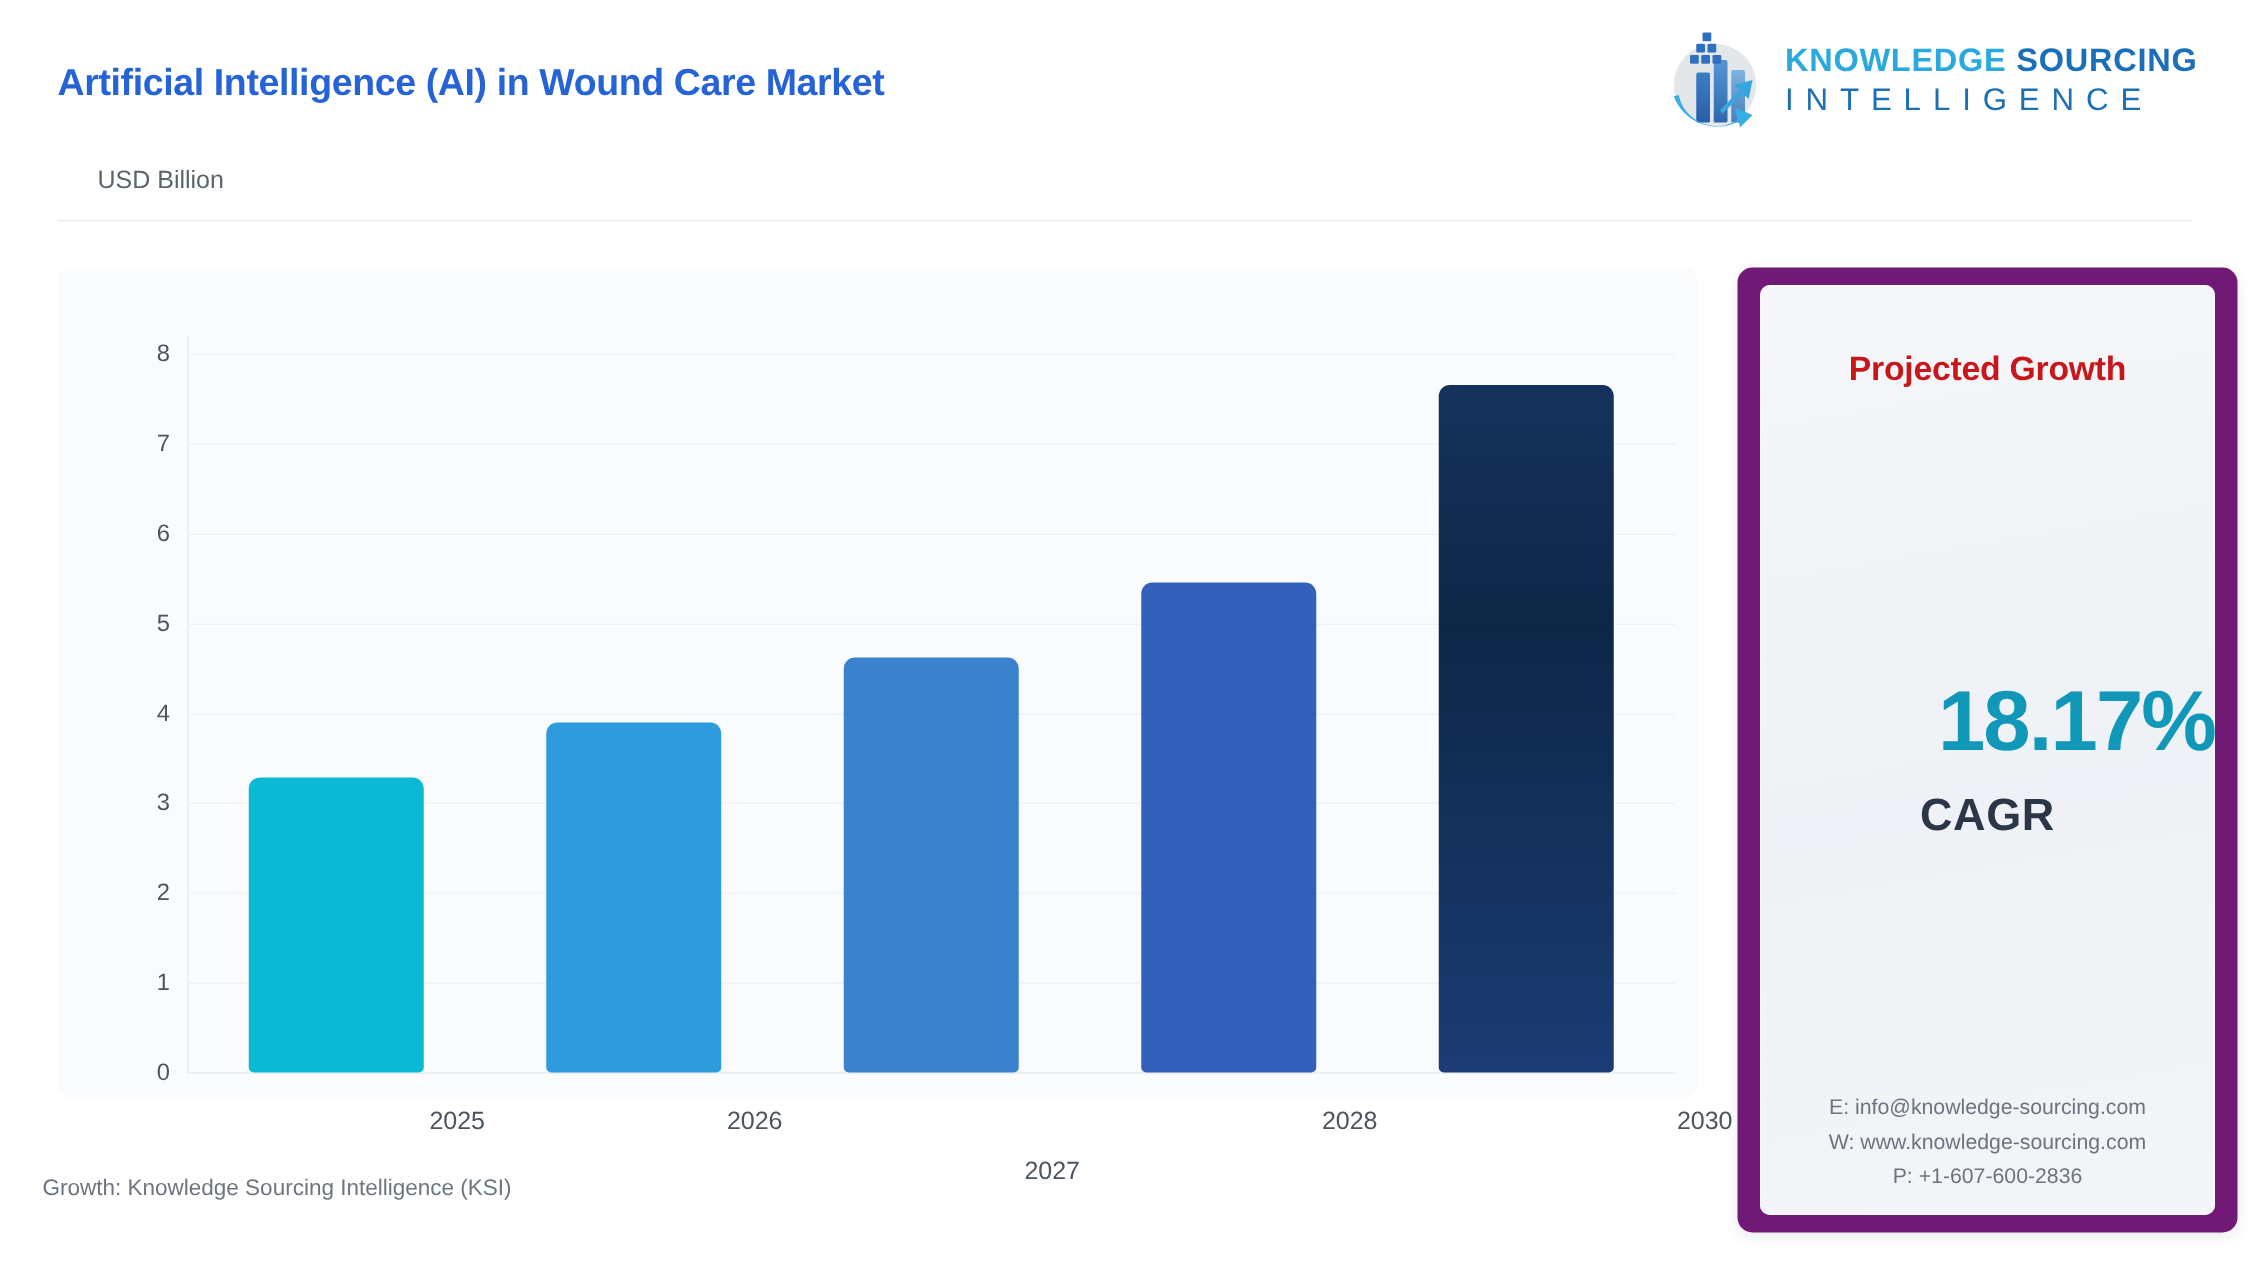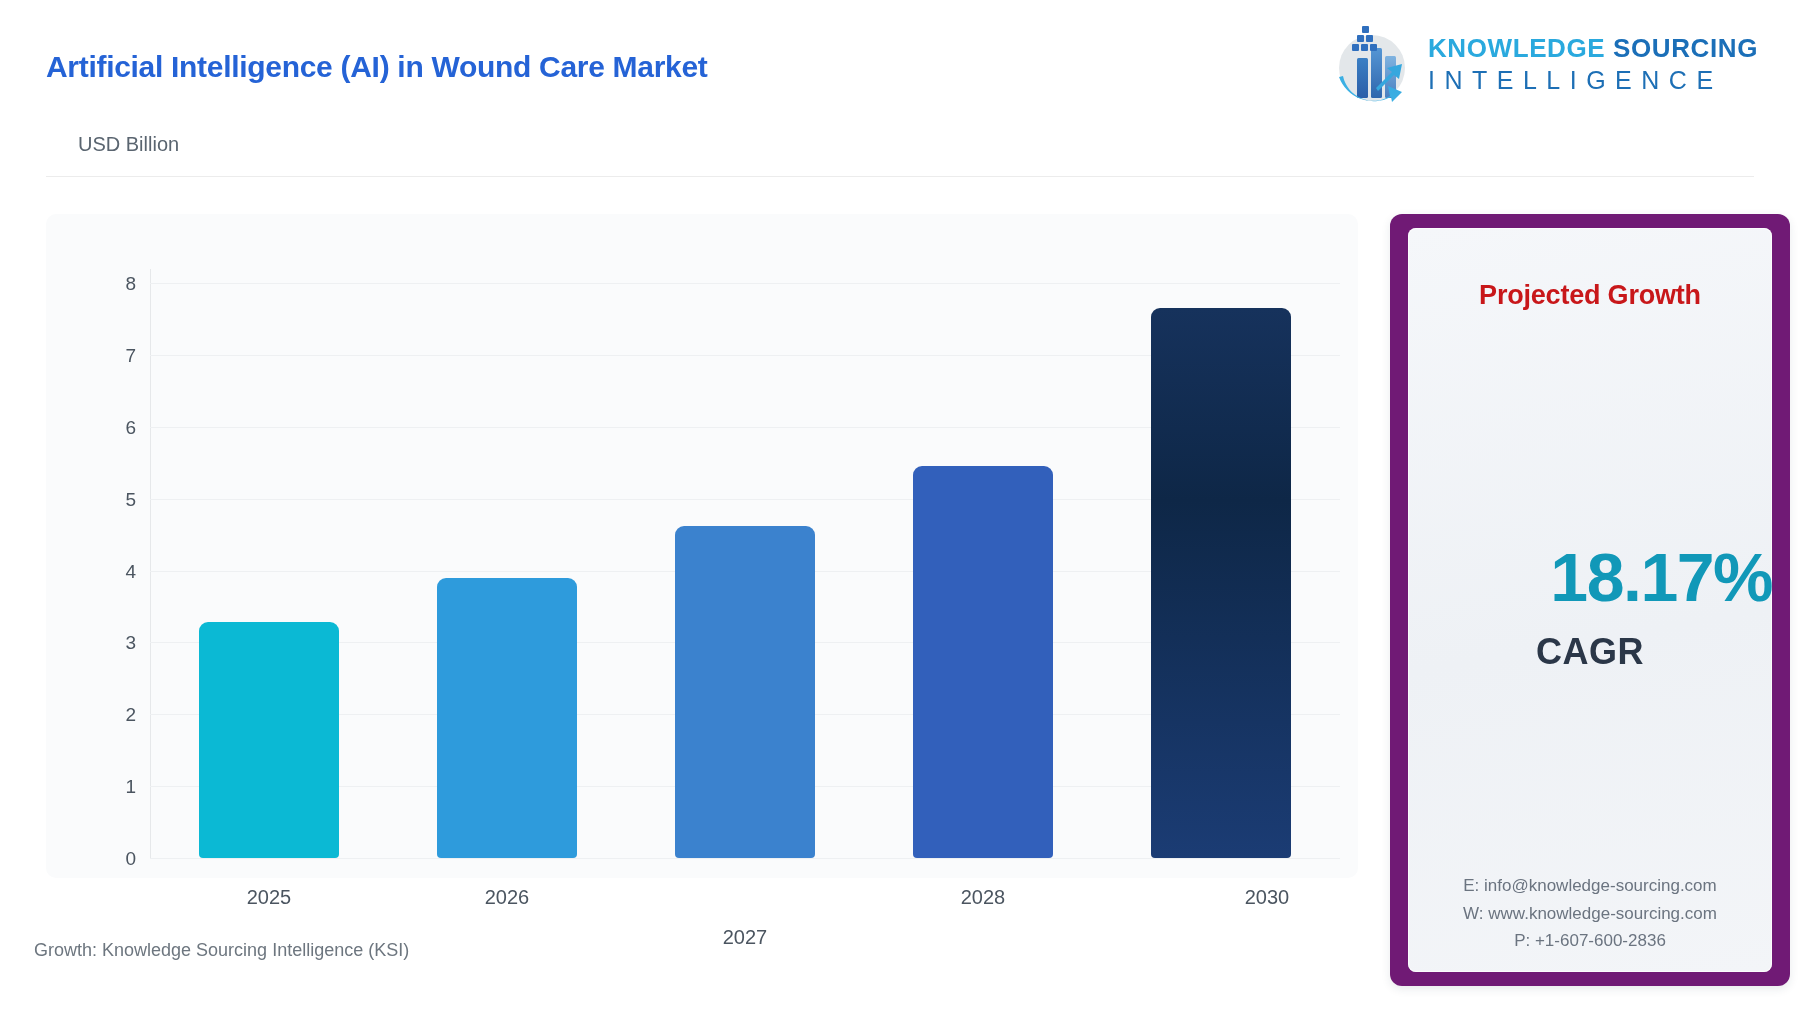--- a/index.html
+++ b/index.html
@@ -53,21 +53,21 @@
   .gridline { position: absolute; left: 104px; width: 1190px; height: 1px; background: #eef0f2; }
   .axis-y { position: absolute; left: 104px; top: 55px; width: 1px; height: 590px; background: #e6e8ea; }
   .axis-x { position: absolute; left: 104px; top: 644px; width: 1190px; height: 1px; background: #e3e5e7; }
 
   .bar {
     position: absolute; bottom: 20px;
     border-radius: 9px 9px 4px 4px;
   }
   .xtick-label {
     position: absolute; top: 886px;
-    font-size: 20px; color: #4b5560; text-align: center;
+    font-size: 20px; color: #4b5560; text-align: right;
   }
 
   .source {
     position: absolute; left: 34px; top: 940px;
     font-size: 18px; color: #6d767f;
   }
 
   
   .side-card {
     position: absolute; left: 1390px; top: 214px;

